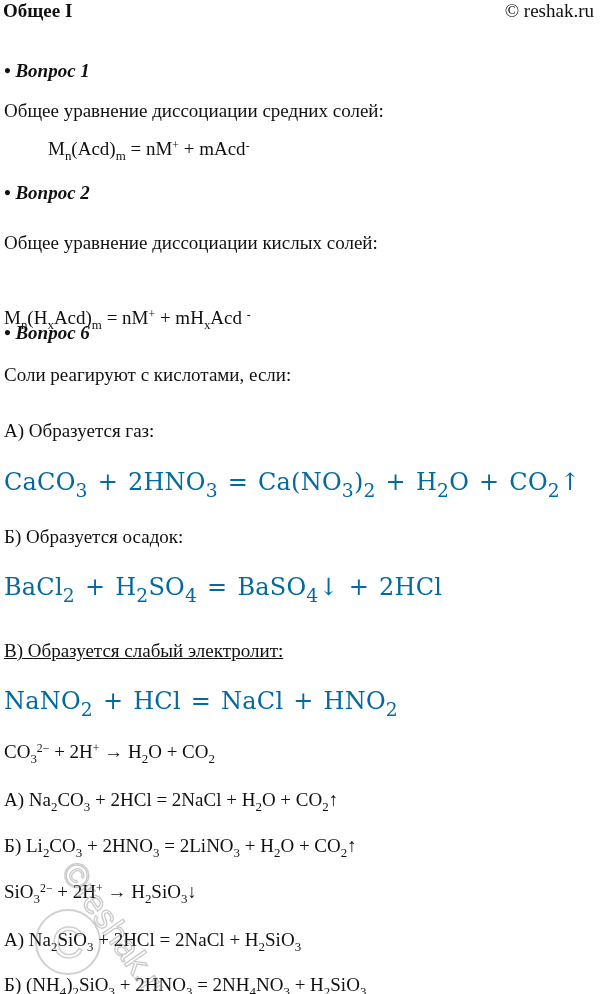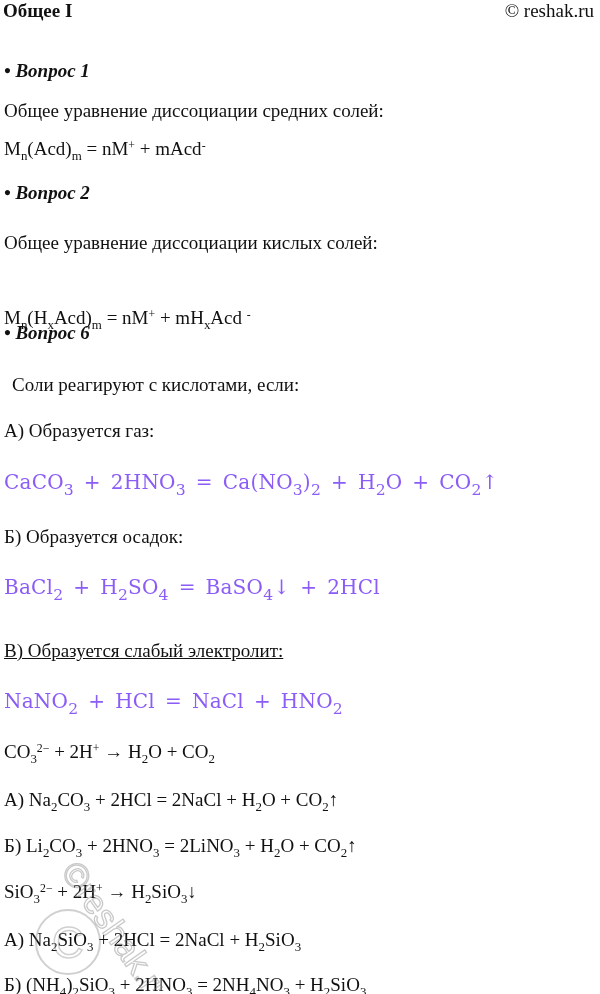--- a/index.html
+++ b/index.html
@@ -4,48 +4,48 @@
 <style>
   html, body { margin: 0; padding: 0; background: #ffffff; }
   body {
     width: 600px; height: 994px; position: relative; overflow: hidden;
     font-family: "Liberation Serif", serif; color: #111111;
   }
   .line { position: absolute; left: 4px; white-space: nowrap; font-size: 19px; line-height: 22px; }
   .hdr-left { position: absolute; left: 3px; top: 0px; font-weight: bold; font-size: 19px; line-height: 22px; }
   .hdr-right { position: absolute; right: 6px; top: 0px; font-size: 19px; line-height: 22px; }
   .q { font-weight: bold; font-style: italic; }
-  .eq { position: absolute; left: 4px; white-space: nowrap; font-family: "DejaVu Serif", serif; font-size: 20px; line-height: 26px; color: #8b5cf6; letter-spacing: 0.2px; }
+  .eq { position: absolute; left: 4px; white-space: nowrap; font-family: "DejaVu Serif", serif; font-size: 24px; line-height: 26px; color: #0369a1; letter-spacing: 0.2px; }
   .eq span.op { display: inline-block; margin: 0 10px; }
   sub { font-size: 0.68em; vertical-align: -0.35em; line-height: 0; }
   sup { font-size: 0.62em; vertical-align: 0.55em; line-height: 0; }
   .eq sub { font-size: 0.78em; vertical-align: -0.4em; }
   .wm {
     position: absolute; left: 30px; top: 850px; width: 150px; height: 140px;
     pointer-events: none; color: rgba(120,120,120,0.35);
   }
 </style>
 </head>
 <body>
 
 <div>
   <div class="hdr-left">Общее I</div>
   <div class="hdr-right">© reshak.ru</div>
 </div>
 
 <div class="line q" style="top:40px;margin-top:20px;">• Вопрос 1</div>
 <div class="line" style="top:100px;">Общее уравнение диссоциации средних солей:</div>
-<div class="line" style="top:138px;"><span>M</span><sub>n</sub><span>(Acd)</span><sub>m</sub><span> = nM</span><sup>+</sup><span> + mAcd</span><sup>-</sup></div>
+<div class="line" style="top:138px;margin-left:44px;"><span>M</span><sub>n</sub><span>(Acd)</span><sub>m</sub><span> = nM</span><sup>+</sup><span> + mAcd</span><sup>-</sup></div>
 
 <div class="line q" style="top:182px;">• Вопрос 2</div>
 <div class="line" style="top:232px;">Общее уравнение диссоциации кислых солей:</div>
 <div class="line" style="top:279px;margin-top:28px;"><span>M</span><sub>n</sub><span>(H</span><sub>x</sub><span>Acd)</span><sub>m</sub><span> = nM</span><sup>+</sup><span> + mH</span><sub>x</sub><span>Acd </span><sup>-</sup></div>
 
 <div class="line q" style="top:322px;">• Вопрос 6</div>
-<div class="line" style="top:374px;margin-left:8px;">Соли реагируют с кислотами, если:</div>
+<div class="line" style="top:364px;">Соли реагируют с кислотами, если:</div>
 
 <div class="line" style="top:420px;">А) Образуется газ:</div>
 <div class="eq" style="top:469px;">
   <span>CaCO</span><sub>3</sub><span class="op">+</span><span>2HNO</span><sub>3</sub><span class="op">=</span><span>Ca(NO</span><sub>3</sub><span>)</span><sub>2</sub><span class="op">+</span><span>H</span><sub>2</sub><span>O</span><span class="op">+</span><span>CO</span><sub>2</sub><span>↑</span>
 </div>
 
 <div class="line" style="top:526px;">Б) Образуется осадок:</div>
 <div class="eq" style="top:574px;">
   <span>BaCl</span><sub>2</sub><span class="op">+</span><span>H</span><sub>2</sub><span>SO</span><sub>4</sub><span class="op">=</span><span>BaSO</span><sub>4</sub><span>↓</span><span class="op">+</span><span>2HCl</span>
 </div>

